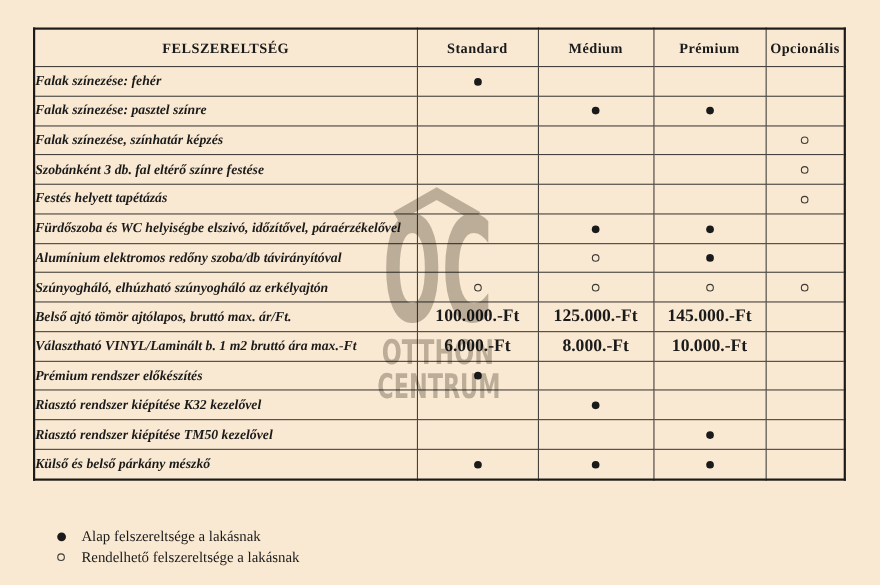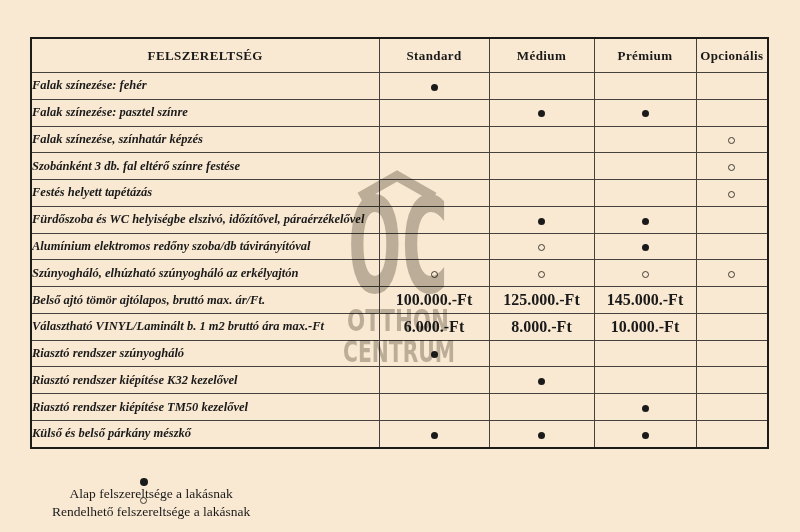--- a/index.html
+++ b/index.html
@@ -8,21 +8,20 @@
     width:800px;height:532px;
     background:var(--background,#f9e9d2);
     font-family:"Liberation Serif",serif;
     overflow:hidden;
   }
   table.equip{
     position:absolute;left:30px;top:25px;
     width:737px;height:412px;
     border-collapse:collapse;table-layout:fixed;
     border:2px solid var(--border_outer,#1d1b19);
-    margin-top:12px;
   }
   table.equip th, table.equip td{
     border:1px solid var(--border_inner,#45423e);
     padding:0;
     color:var(--text,#1a1a1a);
     overflow:hidden;white-space:nowrap;
   }
   thead th{
     height:33px;
     font-weight:bold;font-size:13px;
@@ -54,21 +53,21 @@
     position:absolute;left:338px;top:166px;width:132px;height:202px;
     opacity:.55;mix-blend-mode:multiply;pointer-events:none;
   }
   .watermark text{
     font-family:"DejaVu Sans",sans-serif;font-weight:bold;
   }
   .legend{
     position:absolute;left:52px;top:478px;
     font-size:13.5px;color:var(--text,#1a1a1a);
   }
-  .legend-row{display:flex;align-items:center;height:19px;flex-direction:column;}
+  .legend-row{display:flex;align-items:center;height:19px;}
   .legend-marker{width:22px;display:inline-flex;justify-content:flex-start;align-items:center;}
   .legend .dot{width:8px;height:8px;}
   .legend .ring{width:5px;height:5px;}
 </style>
 </head>
 <body>
 
 <div class="page">
 
   <table class="equip">
@@ -153,21 +152,21 @@
           <td class="mark"></td>
         </tr>
         <tr>
           <td class="feature">Választható VINYL/Laminált b. 1 m2 bruttó ára max.-Ft</td>
           <td class="price">6.000.-Ft</td>
           <td class="price">8.000.-Ft</td>
           <td class="price">10.000.-Ft</td>
           <td class="mark"></td>
         </tr>
         <tr>
-          <td class="feature">Riasztó rendszer szúnyogháló</td>
+          <td class="feature">Prémium rendszer előkészítés</td>
           <td class="mark"><span class="dot"></span></td>
           <td class="mark"></td>
           <td class="mark"></td>
           <td class="mark"></td>
         </tr>
         <tr>
           <td class="feature">Riasztó rendszer kiépítése K32 kezelővel</td>
           <td class="mark"></td>
           <td class="mark"><span class="dot"></span></td>
           <td class="mark"></td>

